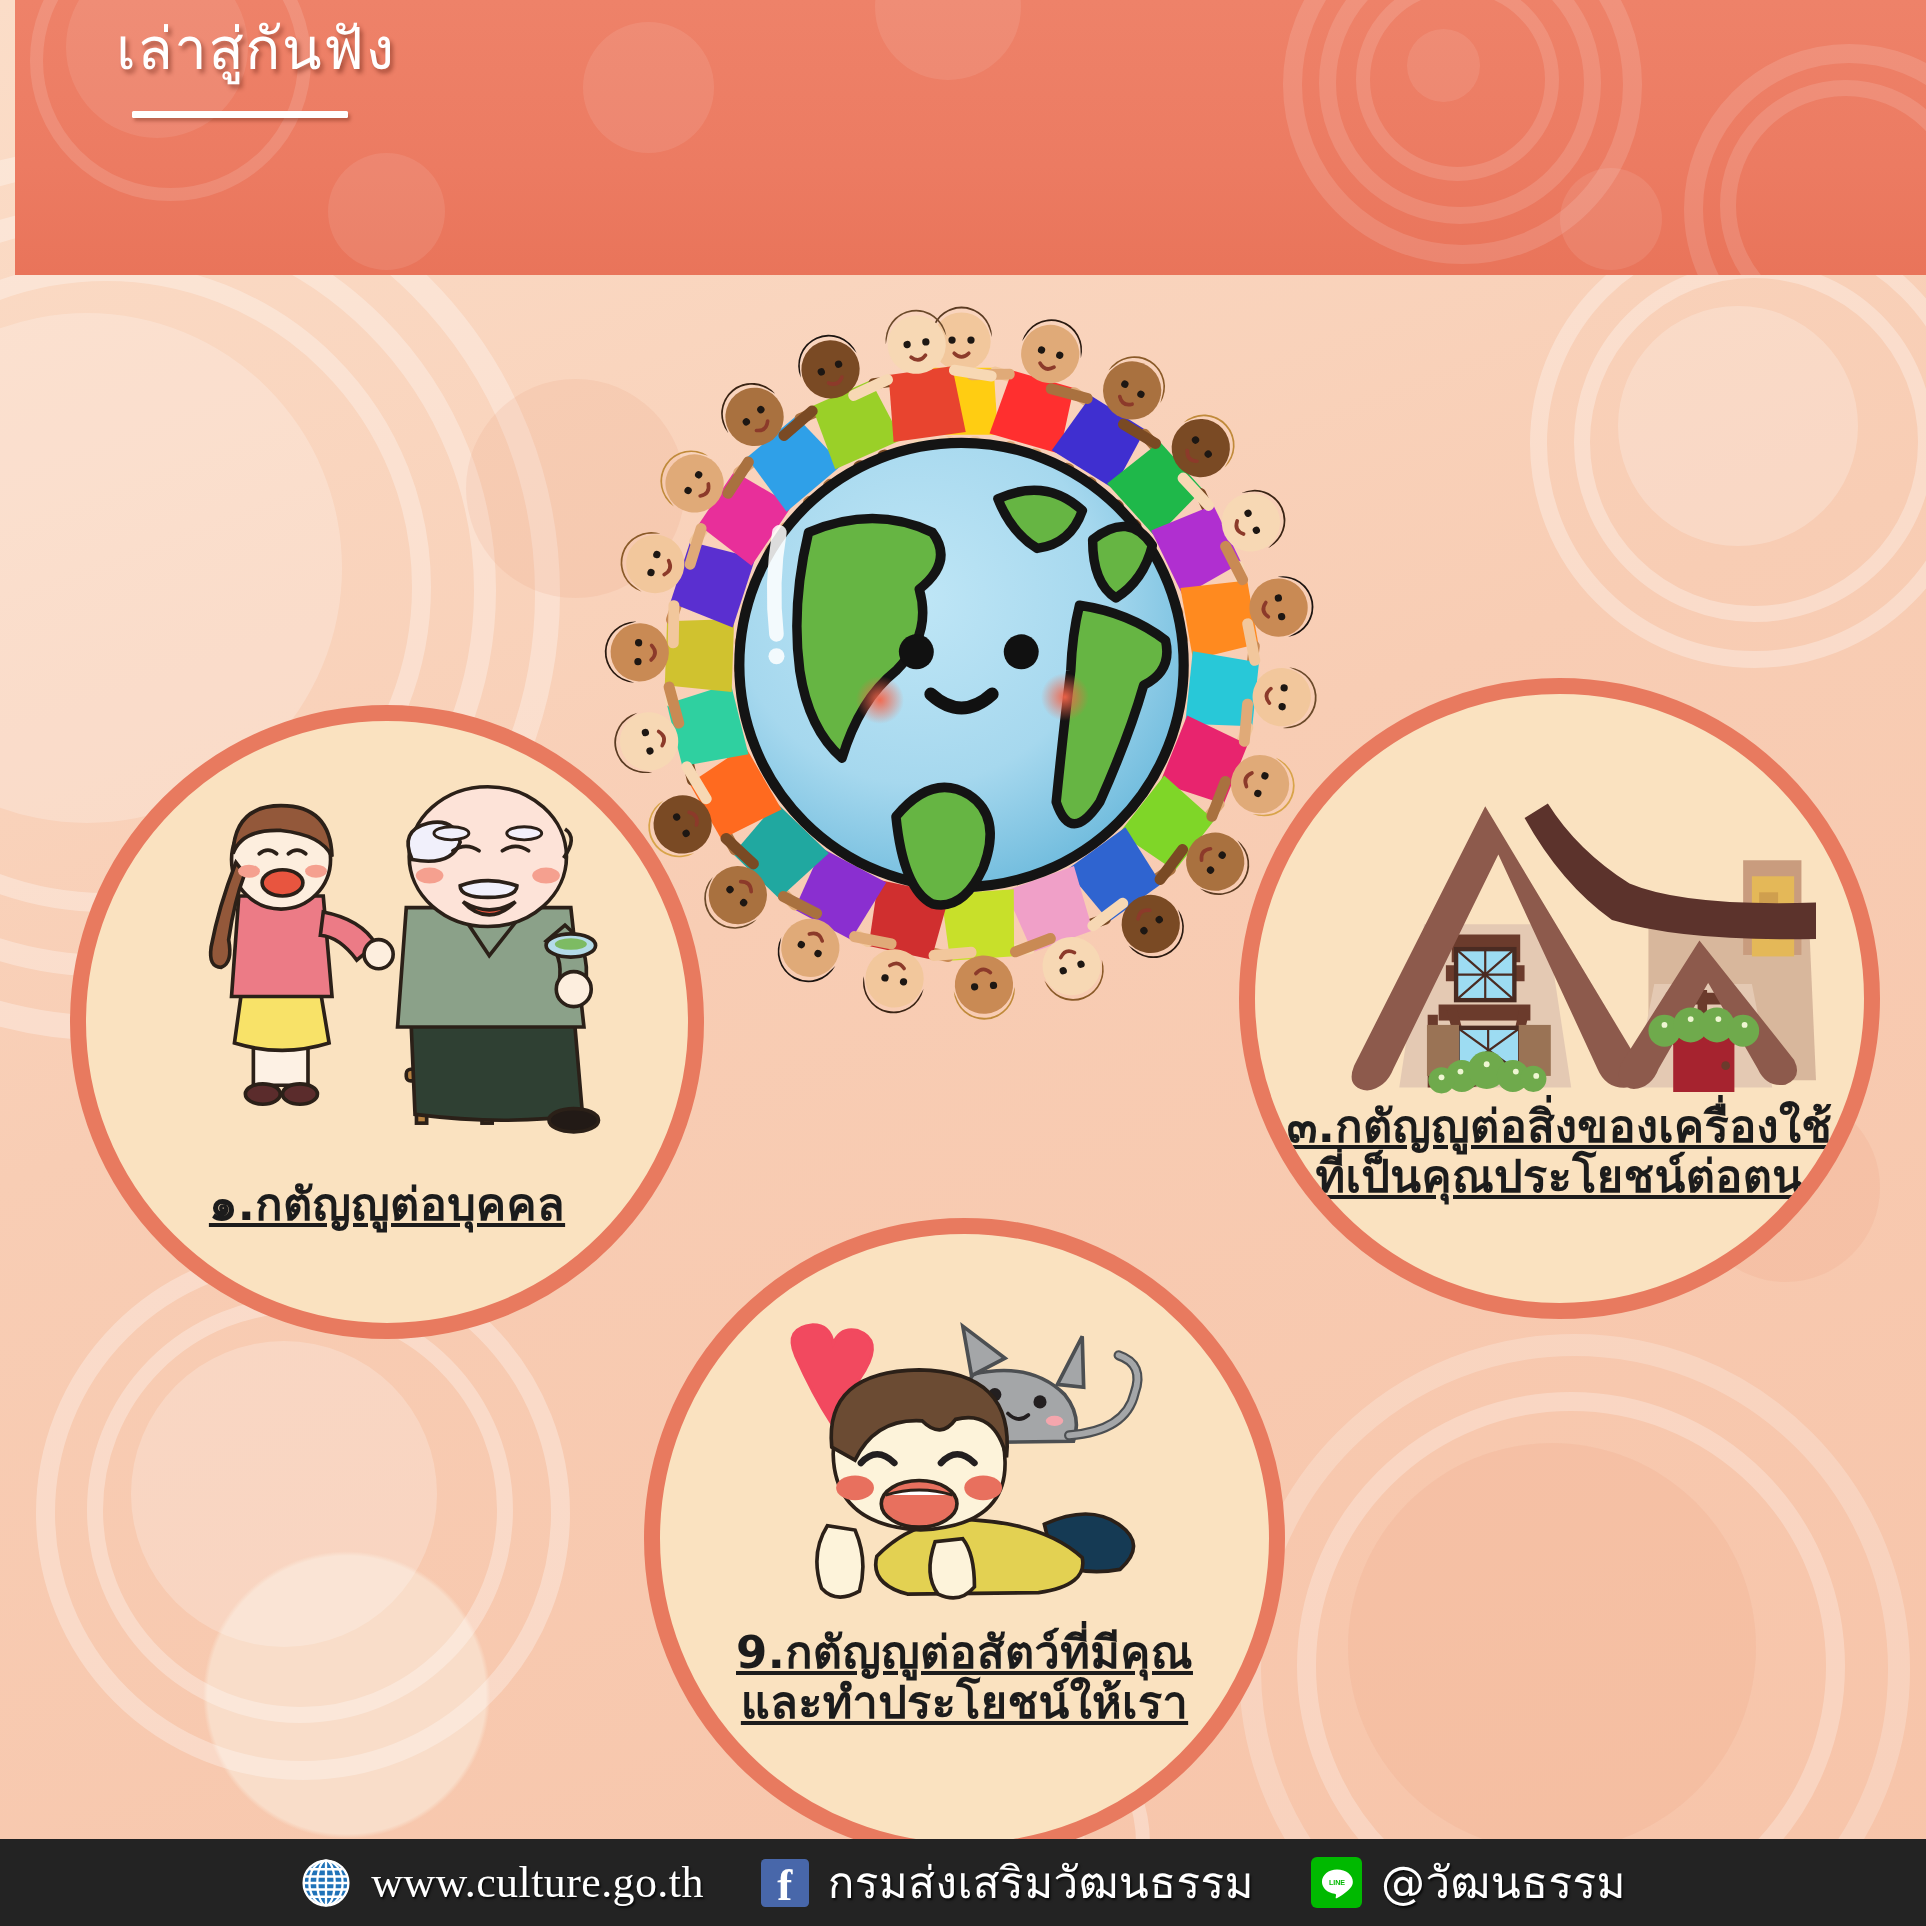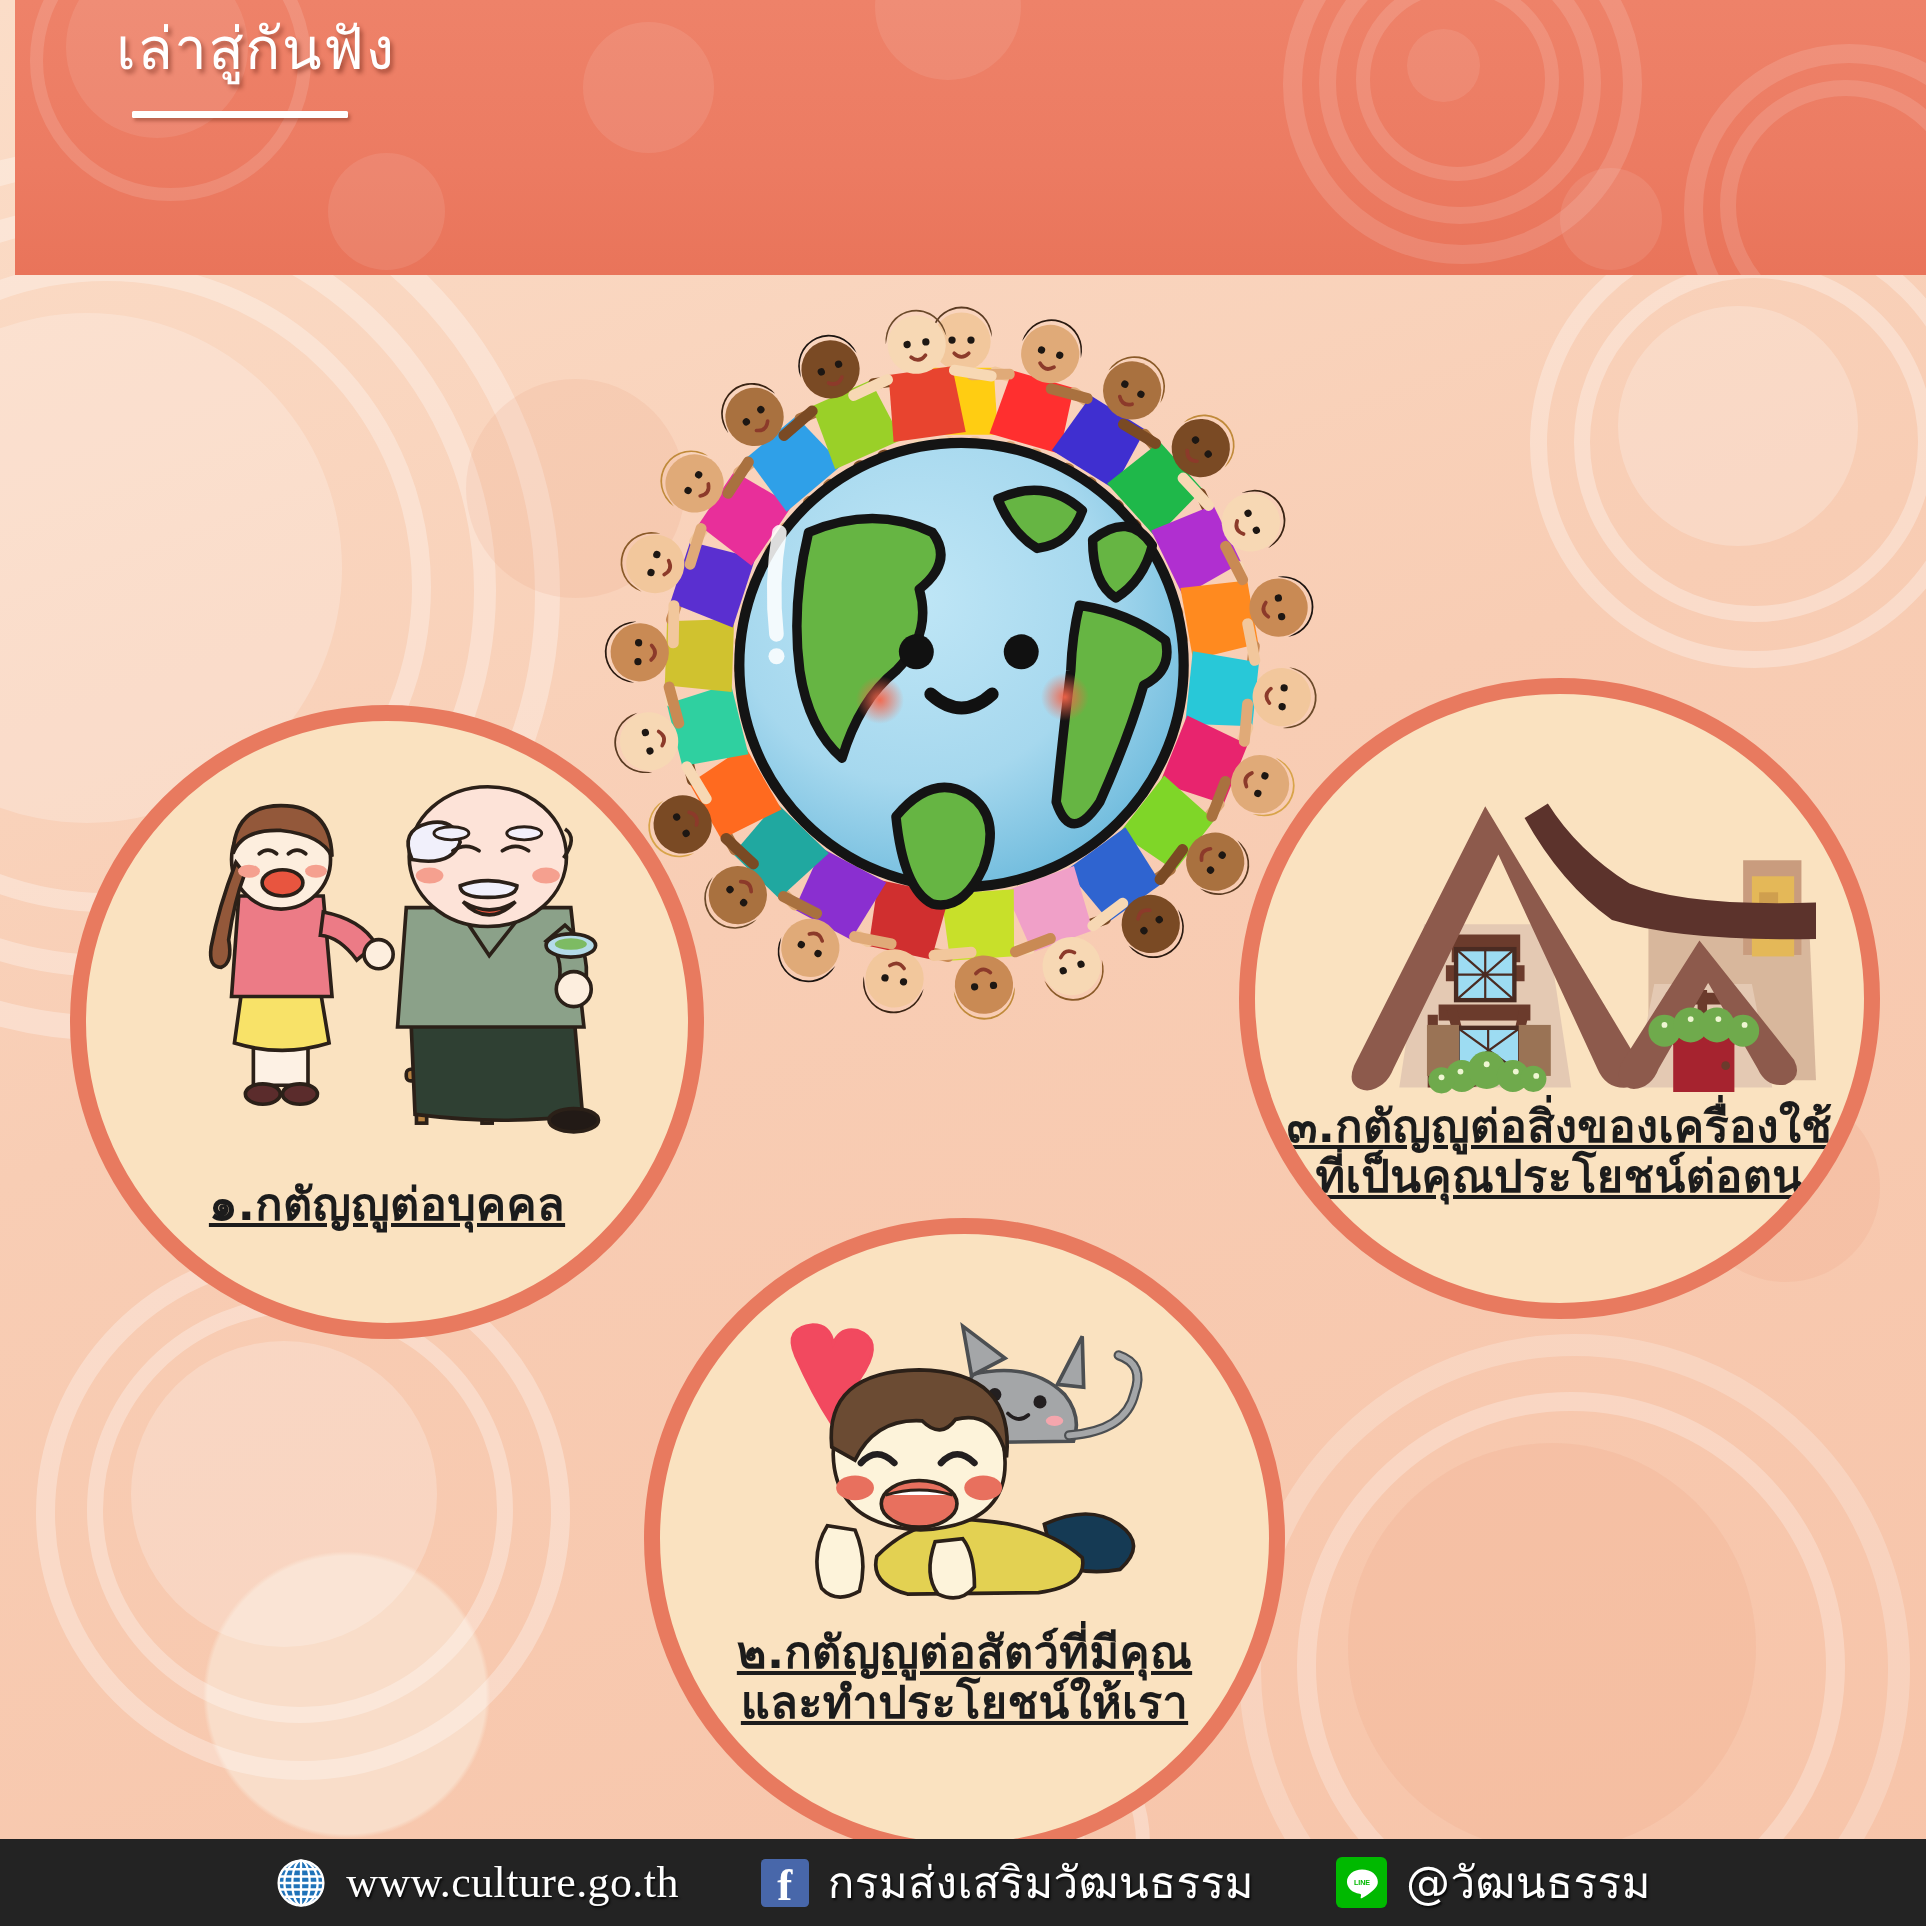--- a/index.html
+++ b/index.html
@@ -43,21 +43,21 @@
   .bubble-3{left:1239px;top:678px;width:641px;height:641px;}
 
   .cap{position:absolute;left:0;width:100%;text-align:center;color:#1c1c1c;
     font-size:45px;line-height:1.12;font-weight:bold;letter-spacing:0.4px;text-decoration:underline;}
   .cap-1{top:459px;}
   .cap-2{top:394px;}
   .cap-3{top:408px;}
 
   
   .footer{position:absolute;left:0;bottom:0;width:1926px;height:87px;background:#232323;
-    display:flex;align-items:center;justify-content:center;gap:82px;}
+    display:flex;align-items:center;justify-content:center;gap:57px;}
   .fitem{display:flex;align-items:center;gap:19px;}
   .flabel{color:#fff;font-size:44px;line-height:1;letter-spacing:0.4px;
     text-shadow:1.5px 2.2px 2.2px rgba(0,0,0,.8);}
   .fb-icon{width:48px;height:48px;background:#4867aa;border-radius:4.4px;
     display:flex;align-items:flex-end;justify-content:center;}
   .fb-icon span{color:#fff;font-size:45px;font-weight:bold;line-height:.92;font-family:"Liberation Serif",serif;}
   .line-icon{width:51px;height:51px;background:#00b900;border-radius:6px;
     display:flex;align-items:center;justify-content:center;}
   .globe-icon{width:52px;height:52px;border-radius:50%;}
   .mono{font-family:"Liberation Serif",serif;}
@@ -706,21 +706,21 @@
           <ellipse cx="246" cy="300" rx="52" ry="32" fill="#e8705e" stroke="#2b2018" stroke-width="5"></ellipse>
           <path d="M200 288 Q246 274 292 288" fill="#fff" stroke="#2b2018" stroke-width="4"></path>
           <ellipse cx="158" cy="278" rx="26" ry="17" fill="#e8705e"></ellipse>
           <ellipse cx="334" cy="278" rx="26" ry="17" fill="#e8705e"></ellipse>
           <path d="M120 330 Q96 368 112 416 Q132 438 164 420 Q176 378 158 336 Z" fill="#fdf3da" stroke="#2b2018" stroke-width="5"></path>
           <path d="M268 352 Q252 398 272 424 Q302 438 322 414 Q322 368 306 348 Z" fill="#fdf3da" stroke="#2b2018" stroke-width="5"></path>
         </g>
       </svg>
     </div>
     <div class="cap cap-2">
-      <div>๒.กตัญญูต่อสัตว์ที่มีคุณ</div>
+      <div>9.กตัญญูต่อสัตว์ที่มีคุณ</div>
       <div>และทำประโยชน์ให้เรา</div>
     </div>
   </div>
 
   <div class="bubble bubble-3">
     <div style="position:absolute;left:51px;top:80px;width:510px;height:343px;">
       <svg viewBox="0 0 700 470" width="510" height="343">
 
         <path d="M470 208 L690 192 L700 420 L470 420 Z" fill="#d8b79c"></path>
         <rect x="600" y="118" width="80" height="130" fill="#c99c7e"></rect>

